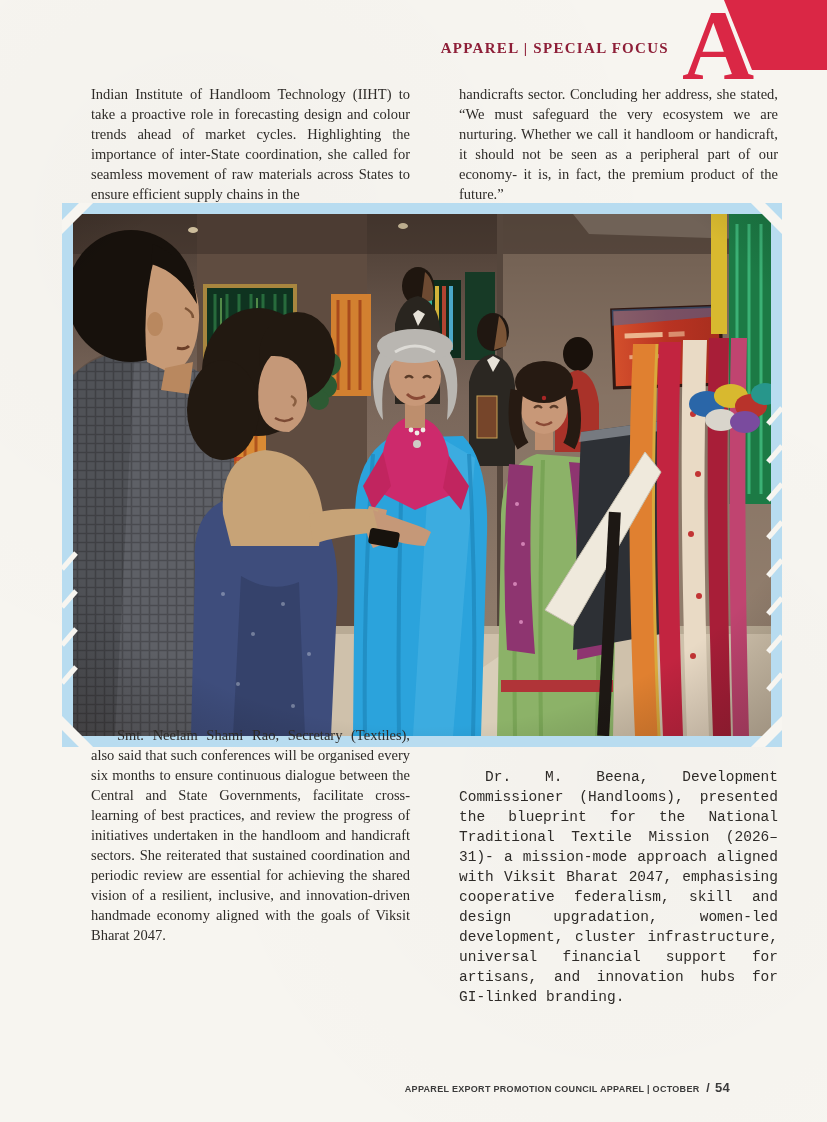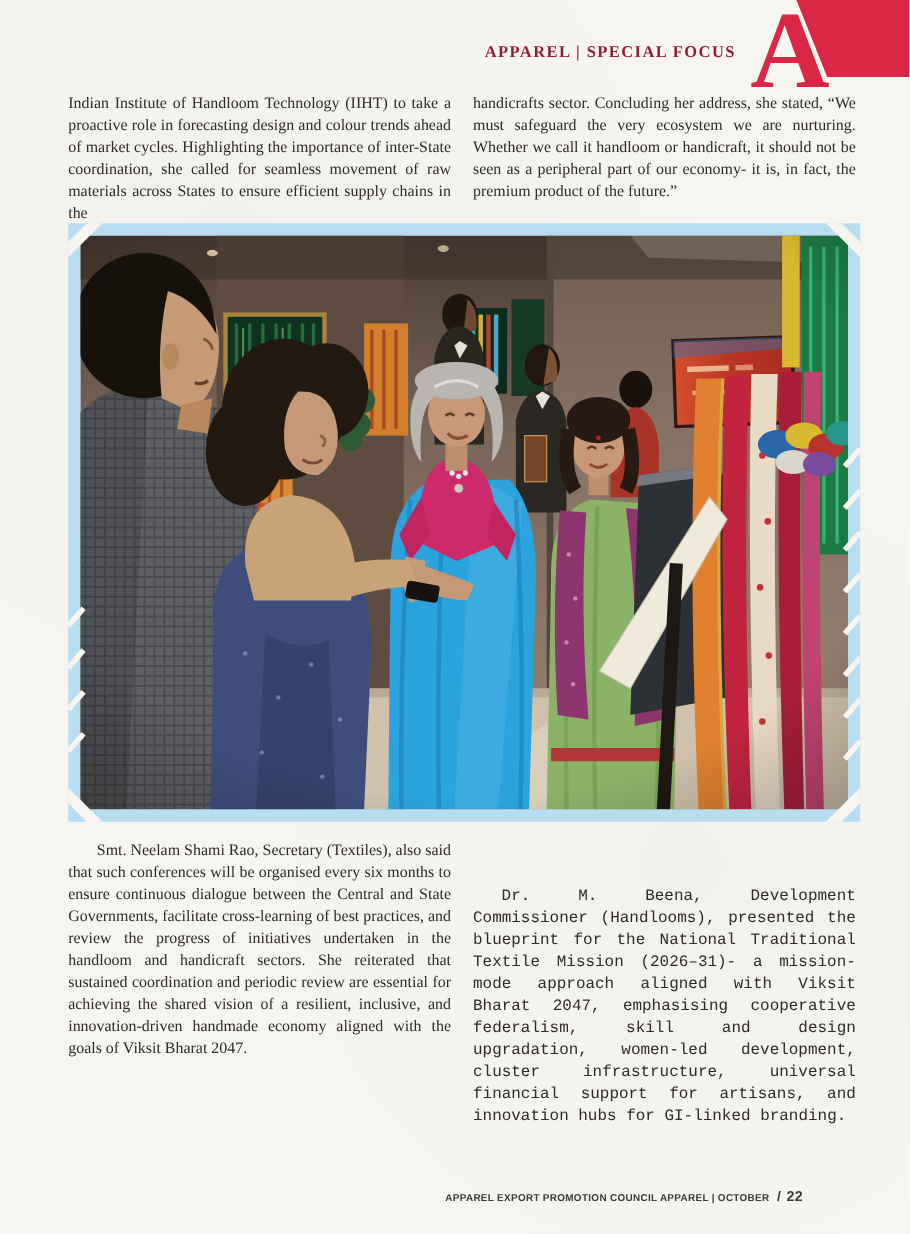--- a/index.html
+++ b/index.html
@@ -12,22 +12,22 @@
     overflow:hidden;
   }
   .section-label{
     position:absolute;top:40px;right:158px;
     color:#8e1f38;font-weight:bold;font-size:15px;letter-spacing:1.3px;
     font-family:"Liberation Serif", serif;
   }
   .logo{position:absolute;top:0;right:0;width:147px;height:92px;}
   .cols{position:absolute;left:62px;width:716px;display:flex;gap:20px;}
   .cols-top{top:84px;}
-  .cols-bottom{top:763px;}
-  .col{width:348px;text-align:justify;font-size:14.5px;line-height:20px;color:#2e2b28;}
+  .cols-bottom{top:725px;}
+  .col{width:348px;text-align:justify;font-size:14.5px;line-height:20px;color:#2e2b28;margin-left:29px;}
   .col p{margin:0;}
   .indent{text-indent:26px;}
   .gap-sm{margin-top:18px !important;}
   .gap-lg{margin-top:42px !important;font-family:Liberation Mono, monospace;}
 
   .photo-frame{
     position:absolute;left:62px;top:203px;width:720px;height:544px;
     background:#b8dcf0;
   }
   .photo-inner{position:absolute;left:11px;top:11px;width:698px;height:522px;overflow:hidden;}
@@ -313,16 +313,16 @@
       <p class="indent">Smt. Neelam Shami Rao, Secretary (Textiles), also said that such conferences will be organised every six months to ensure continuous dialogue between the Central and State Governments, facilitate cross-learning of best practices, and review the progress of initiatives undertaken in the handloom and handicraft sectors. She reiterated that sustained coordination and periodic review are essential for achieving the shared vision of a resilient, inclusive, and innovation-driven handmade economy aligned with the goals of Viksit Bharat 2047.</p>
     </div>
     <div class="col">
       <p class="indent gap-lg">Dr. M. Beena, Development Commissioner (Handlooms), presented the blueprint for the National Traditional Textile Mission (2026–31)- a mission-mode approach aligned with Viksit Bharat 2047, emphasising cooperative federalism, skill and design upgradation, women-led development, cluster infrastructure, universal financial support for artisans, and innovation hubs for GI-linked branding.</p>
     </div>
   </div>
 
   <div class="footer">
     <span>APPAREL EXPORT PROMOTION COUNCIL APPAREL | OCTOBER</span>
     <span class="slash">/</span>
-    <span class="pg">22</span>
+    <span class="pg">54</span>
   </div>
 
 </div>
 
 </body></html>

